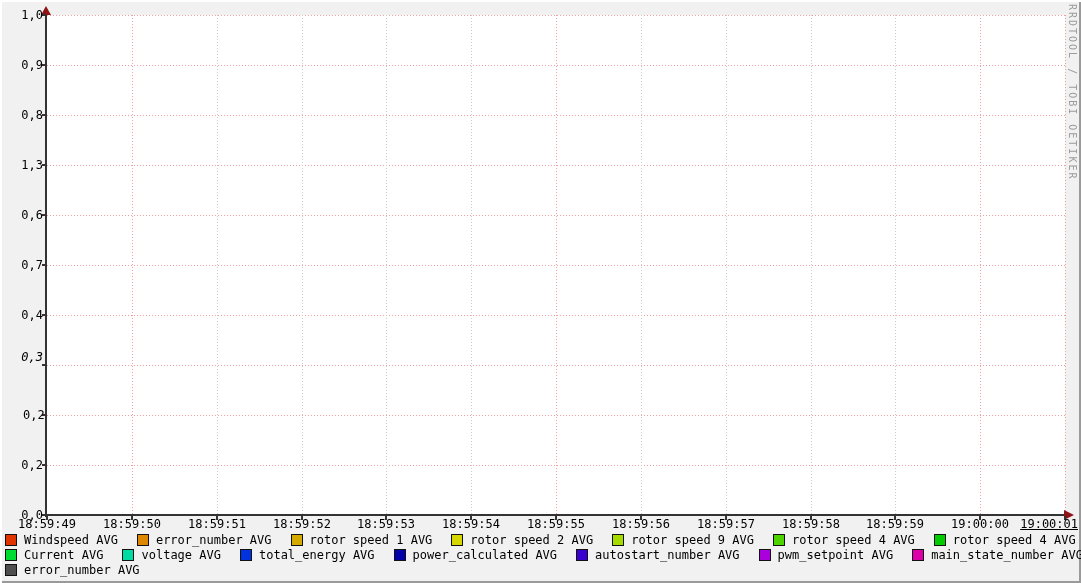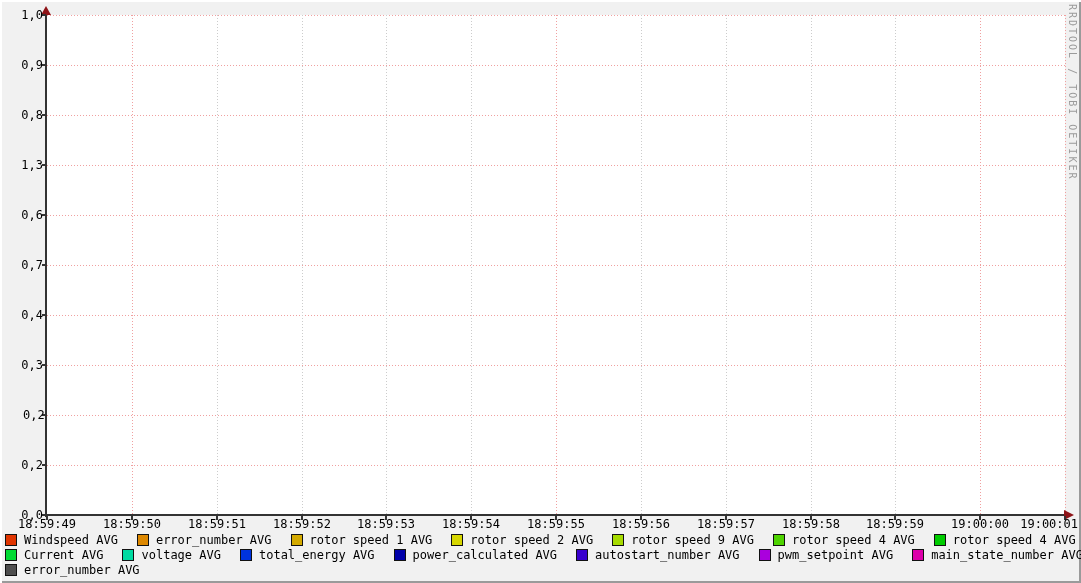--- a/index.html
+++ b/index.html
@@ -93,41 +93,41 @@
       <div class="xtick" style="left: 725px;"></div>
       <div class="xtick" style="left: 810px;"></div>
       <div class="xtick" style="left: 894px;"></div>
       <div class="xtick" style="left: 979px;"></div>
       <div class="xtick" style="left: 1064px;"></div>
     </div>
   <div id="labels">
       <div class="ylab" style="top: 509px;">0,0</div>
       <div class="ylab" style="top: 459px;">0,2</div>
       <div class="ylab" style="top: 409px; padding-left: 21px;">0,2</div>
-      <div class="ylab" style="top: 359px;">0,3</div>
+      <div class="ylab" style="top: 351px; font-style: italic;">0,3</div>
       <div class="ylab" style="top: 309px;">0,4</div>
       <div class="ylab" style="top: 259px;">0,7</div>
       <div class="ylab" style="top: 209px;">0,6</div>
       <div class="ylab" style="top: 159px;">1,3</div>
       <div class="ylab" style="top: 109px;">0,8</div>
       <div class="ylab" style="top: 59px;">0,9</div>
       <div class="ylab" style="top: 9px;">1,0</div>
       <div class="xlab" style="left: 47px; transform: translateX(-50%);">18:59:49</div>
       <div class="xlab" style="left: 132px; transform: translateX(-50%);">18:59:50</div>
       <div class="xlab" style="left: 217px; transform: translateX(-50%);">18:59:51</div>
       <div class="xlab" style="left: 302px; transform: translateX(-50%);">18:59:52</div>
       <div class="xlab" style="left: 386px; transform: translateX(-50%);">18:59:53</div>
       <div class="xlab" style="left: 471px; transform: translateX(-50%);">18:59:54</div>
       <div class="xlab" style="left: 556px; transform: translateX(-50%);">18:59:55</div>
       <div class="xlab" style="left: 641px; transform: translateX(-50%);">18:59:56</div>
       <div class="xlab" style="left: 726px; transform: translateX(-50%); text-align: right;">18:59:57</div>
       <div class="xlab" style="left: 811px; transform: translateX(-50%);">18:59:58</div>
       <div class="xlab" style="left: 895px; transform: translateX(-50%);">18:59:59</div>
       <div class="xlab" style="left: 980px; transform: translateX(-50%);">19:00:00</div>
-      <div class="xlab" style="right: 3px;">19:00:01</div>
+      <div class="xlab" style="right: 3px; text-decoration: underline;">19:00:01</div>
     </div>
   <div id="watermark">RRDTOOL / TOBI OETIKER</div>
   <div id="legend">
       <div class="lrow">
         <div class="litem">
           <div class="lsq" style="background: rgb(224, 53, 0);"></div>
           <div class="ltxt">Windspeed AVG</div>
         </div>
         <div class="litem">
           <div class="lsq" style="background: rgb(221, 136, 0);"></div>

